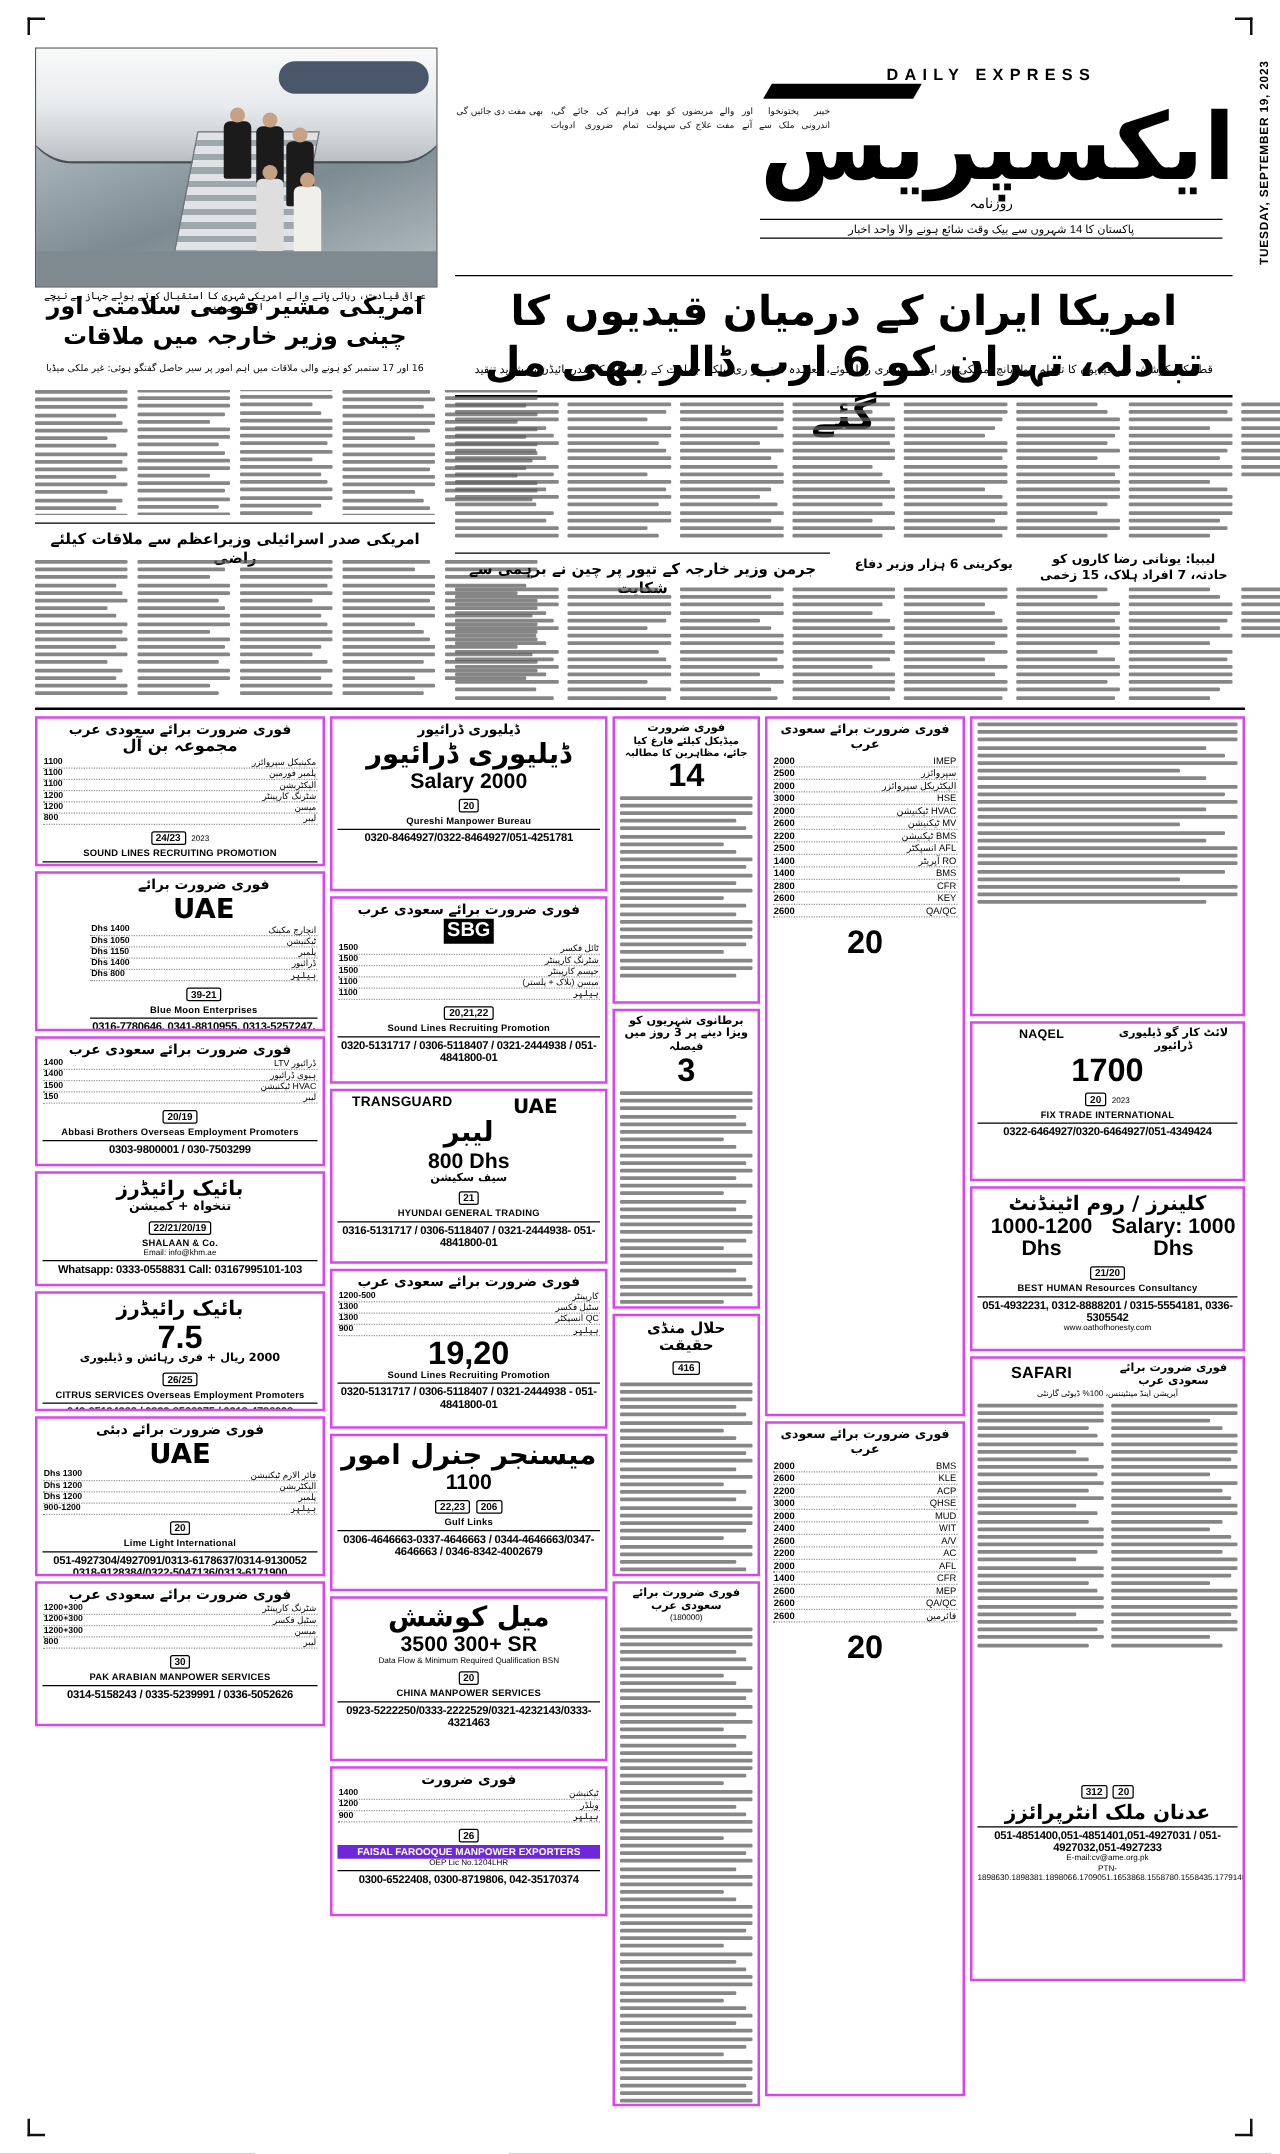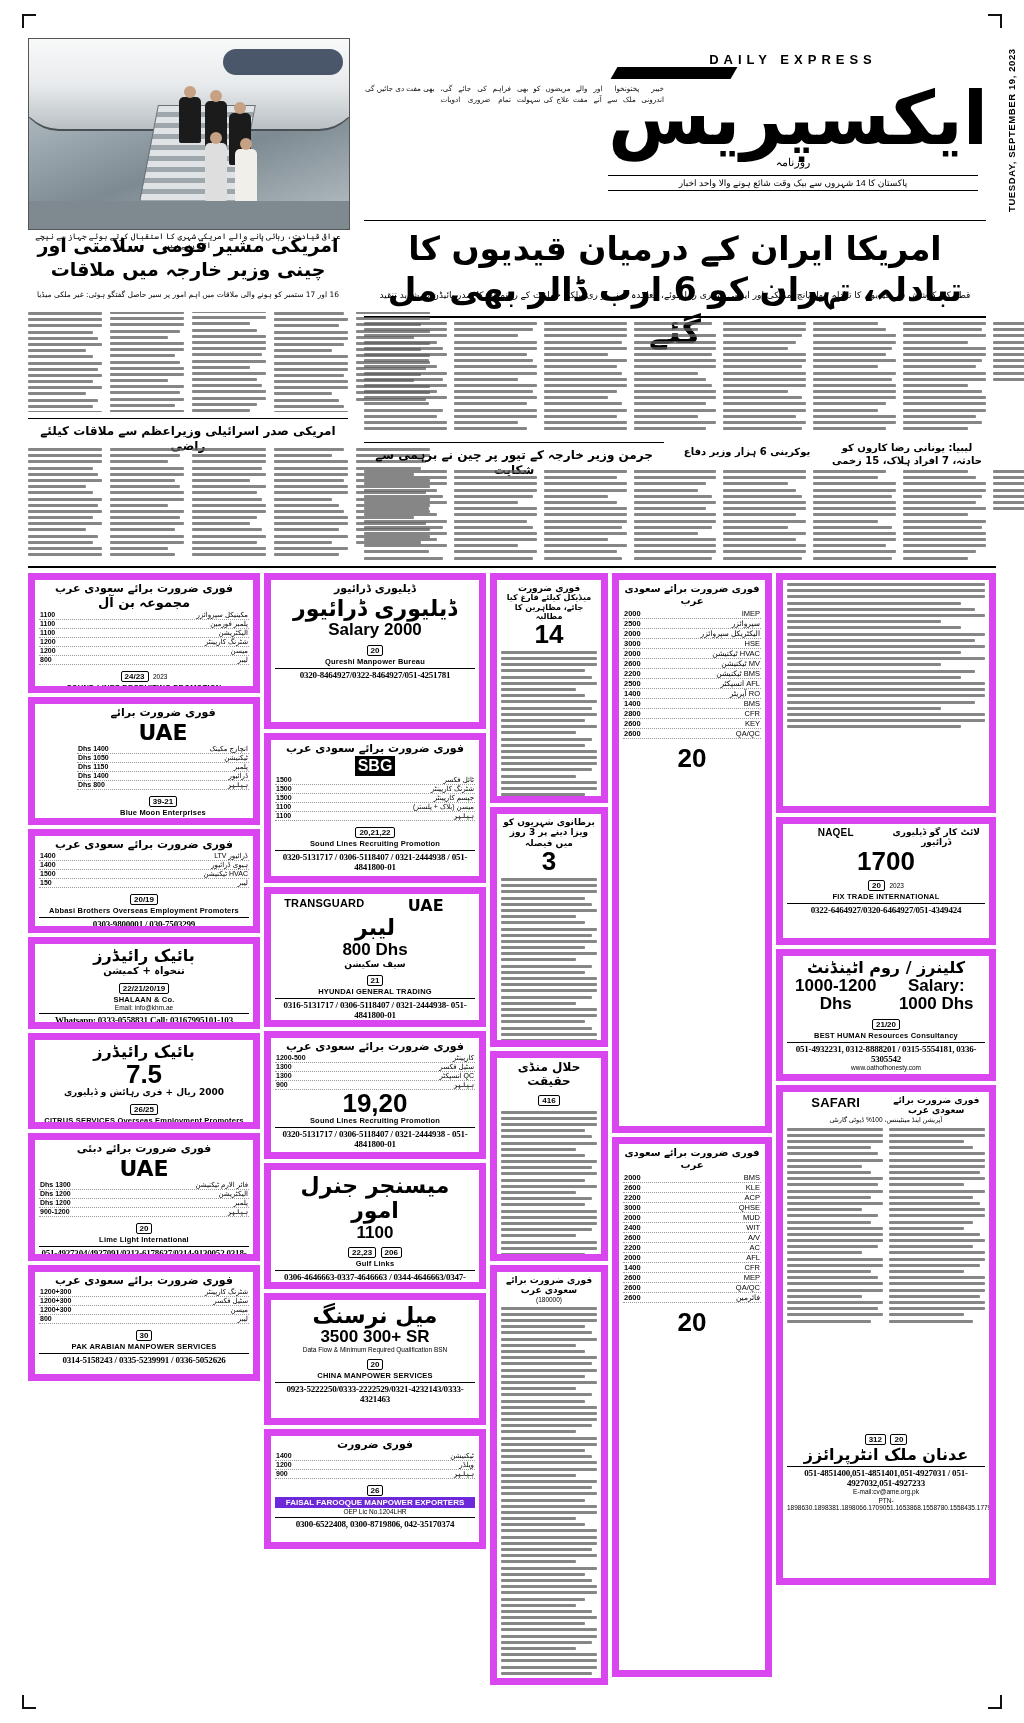--- a/index.html
+++ b/index.html
@@ -100,31 +100,31 @@
   
   .ads{position:absolute;left:0;top:545px;width:968px;height:1130px;}
   .col{position:absolute;top:0;bottom:0;}
   .c1{left:0px;width:232px;}
   .c2{left:236px;width:222px;}
   .c3{left:462px;width:118px;}
   .c4{left:584px;width:160px;}
   .c5{left:748px;width:220px;}
 
   .ad{
-    position:relative;border:7px solid #d946ef;margin-bottom:4px;box-sizing:border-box;
+    position:relative;border:2px solid #d946ef;margin-bottom:4px;box-sizing:border-box;
     padding:3px 4px;overflow:hidden;background:#fff;
   }
   .ad .ttl{
     font-family:"DejaVu Sans", sans-serif;direction:rtl;text-align:center;
     font-weight:bold;font-size:11px;line-height:1.15;
   }
   .ad .ttl.big{font-size:16px;}
   .ad .ttl.huge{font-size:22px;}
   .ad .en{font-size:7.5px;text-align:center;font-weight:bold;letter-spacing:.2px;}
-  .ad .ph{font-size:9px;text-align:center;font-weight:bold;letter-spacing:-.2px;border-top:1px solid #000;margin-top:2px;padding-top:1px;font-family:Liberation Serif, serif;}
+  .ad .ph{font-size:9px;text-align:center;font-weight:bold;letter-spacing:-.2px;border-top:1px solid #000;margin-top:2px;padding-top:1px;}
   .ad .rows{font-size:7px;direction:rtl;}
   .ad .rows div{display:flex;justify-content:space-between;border-bottom:1px dotted #999;padding:.5px 1px;}
   .ad .rows div b{font-weight:bold;}
   .badge{
     display:inline-block;border:1px solid #000;border-radius:2px;padding:0 3px;font-size:8px;font-weight:bold;
   }
   .bigno{font-size:26px;font-weight:bold;text-align:center;line-height:1;}
   .midno{font-size:17px;font-weight:bold;text-align:center;line-height:1.05;}
   .inv{background:#000;color:#fff;padding:1px 3px;display:inline-block;font-weight:bold;}
   .two{display:flex;gap:3px;}
@@ -775,21 +775,21 @@
               </div>
           </div>
           <div class="ctr"><span class="badge">30</span></div>
           <div class="en">PAK ARABIAN MANPOWER SERVICES</div>
           <div class="ph">0314-5158243 / 0335-5239991 / 0336-5052626</div>
         </div>
       </div>
 
       <div class="col c2">
 
-        <div class="ad" style="height:156px;">
+        <div class="ad" style="height:140px;">
           <div class="ttl">ڈیلیوری ڈرائیور</div>
           <div class="ttl huge">ڈیلیوری ڈرائیور</div>
           <div class="midno">Salary 2000</div>
           <div class="ctr"><span class="badge">20</span></div>
           <div class="en">Qureshi Manpower Bureau</div>
           <div class="ph">0320-8464927/0322-8464927/051-4251781</div>
         </div>
 
         <div class="ad" style="height:150px;">
           <div class="ttl">فوری ضرورت برائے سعودی عرب</div>
@@ -862,21 +862,21 @@
         <div class="ad" style="height:126px;">
           <div class="ttl huge">میسنجر جنرل امور</div>
           <div class="midno">1100</div>
           <div class="ctr"><span class="badge">22,23</span>
             <span class="badge">206</span></div>
           <div class="en">Gulf Links</div>
           <div class="ph">0306-4646663-0337-4646663 / 0344-4646663/0347-4646663 / 0346-8342-4002679</div>
         </div>
 
         <div class="ad" style="height:132px;">
-          <div class="ttl huge">میل نرسنگ</div>
+          <div class="ttl huge">میل کوشش</div>
           <div class="midno">3500 300+ SR</div>
           <div class="sm ctr">Data Flow &amp; Minimum Required Qualification BSN</div>
           <div class="ctr"><span class="badge">20</span></div>
           <div class="en">CHINA MANPOWER SERVICES</div>
           <div class="ph">0923-5222250/0333-2222529/0321-4232143/0333-4321463</div>
         </div>
 
         <div class="ad" style="height:120px;">
           <div class="ttl">فوری ضرورت</div>
           <div class="rows tight">

